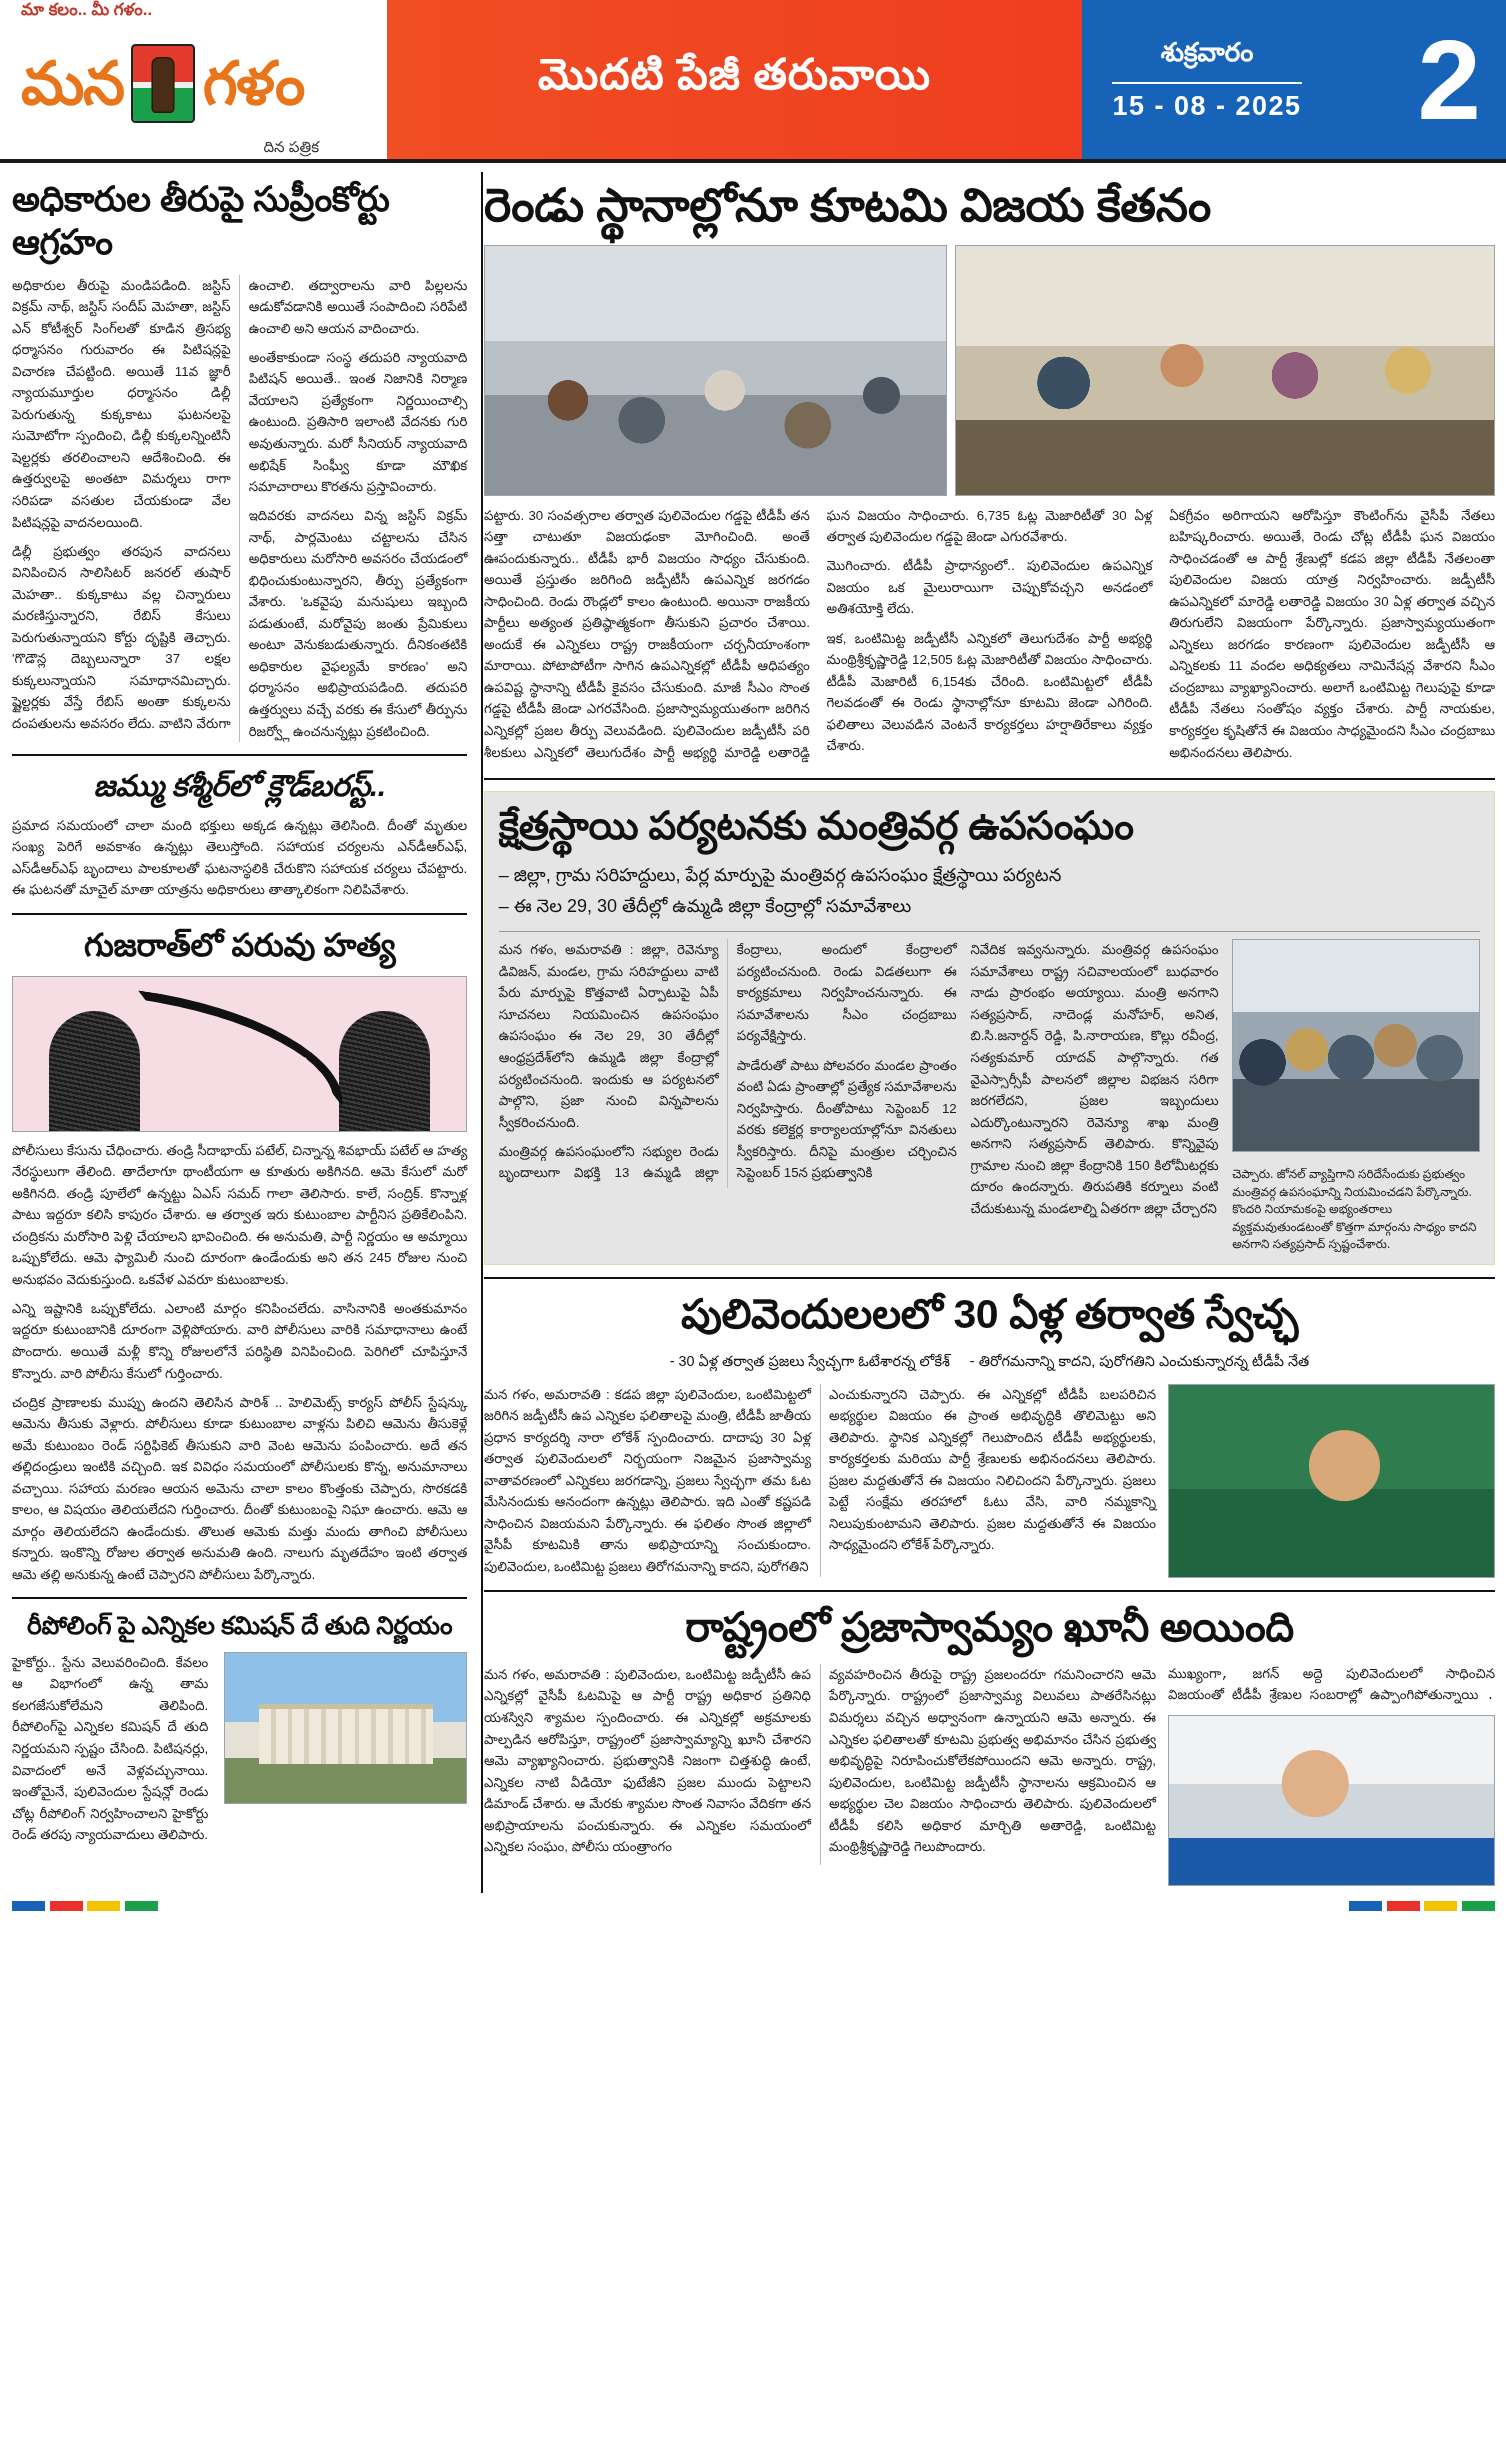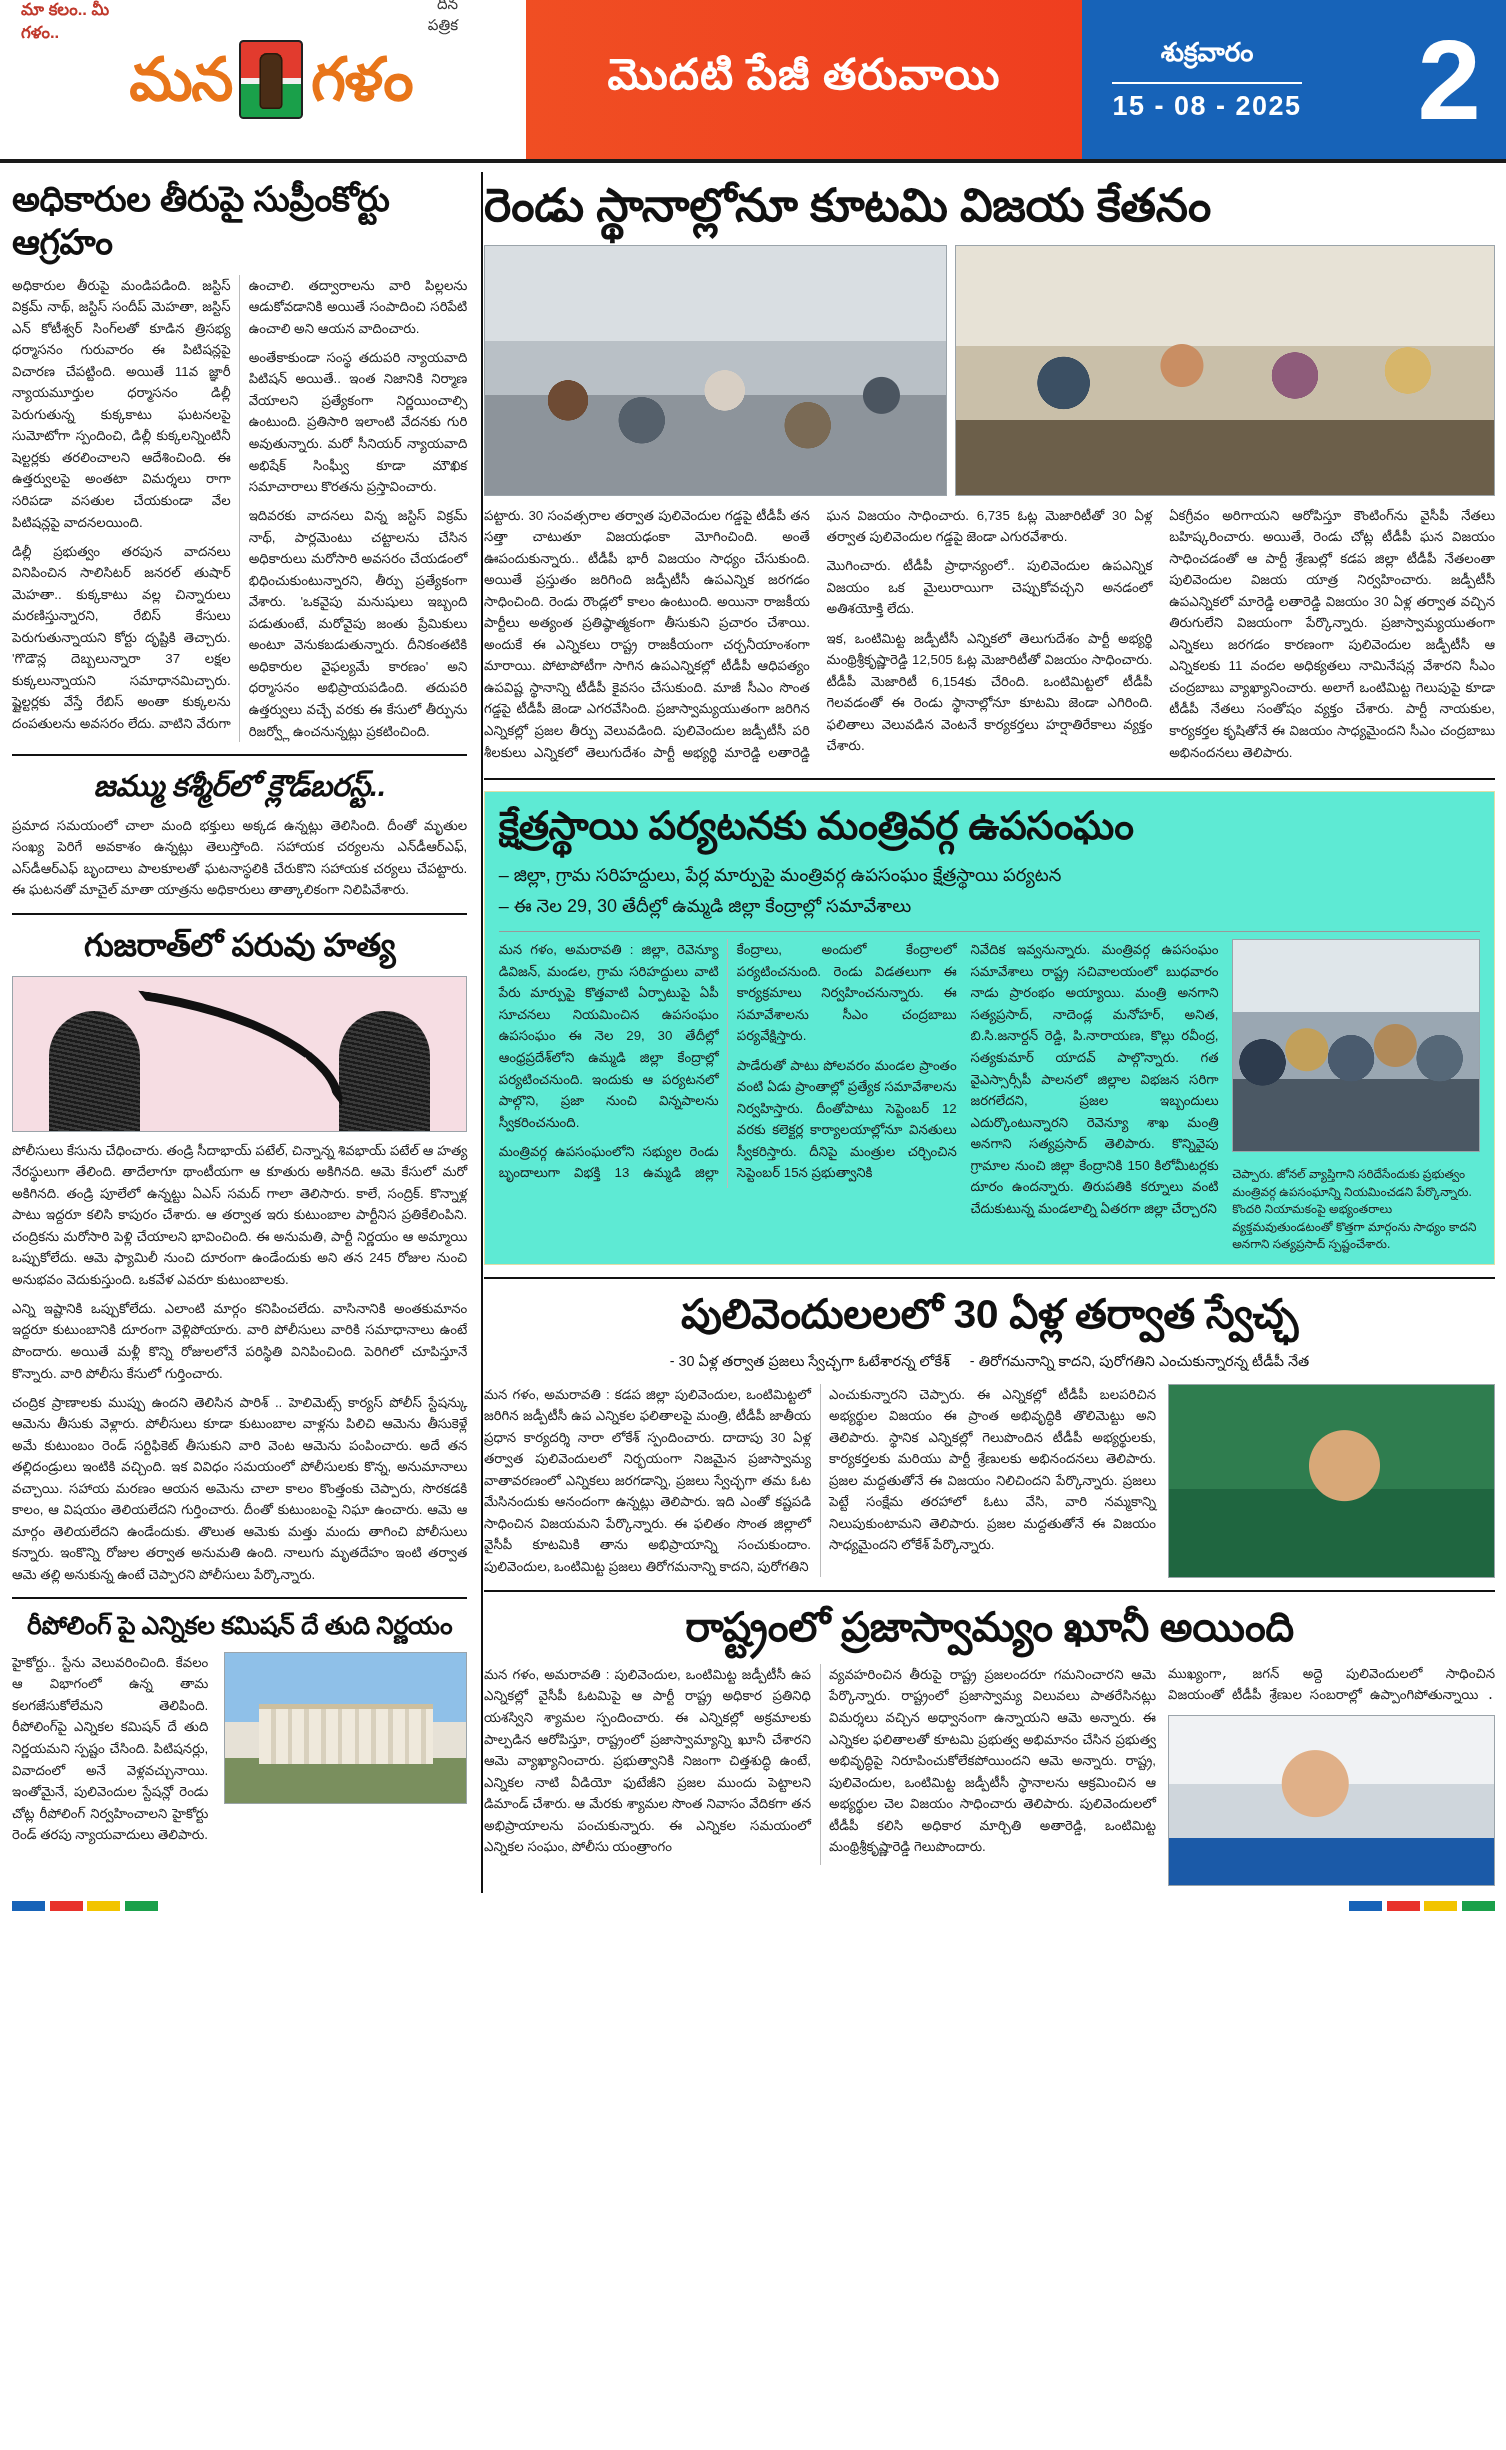--- a/index.html
+++ b/index.html
@@ -8,21 +8,21 @@
     width: 1507px;
     background: #ffffff;
     font-family: "Liberation Sans", sans-serif;
     color: #111;
   }
   .page { width: 1507px; min-height: 2450px; position: relative; padding: 0 0 7.6px 0; }
 
   
   .masthead { display:flex; align-items:stretch; height: 163px; border-bottom: 4.6px solid #1a1a1a; }
   .mh-logo {
-    width: 526px; background:#ffffff; position:relative; display:flex; flex-direction:row;
+    width: 387px; background:#ffffff; position:relative; display:flex; flex-direction:column;
     justify-content:space-between; padding-left: 21px; border-right: 0;
   }
   .mh-logo-top { font-size: 16.7px; color:#c0392b; font-weight:bold; margin-bottom:1.5px; }
   .mh-logo-main { display:flex; align-items:center; }
   .mh-word { font-size: 60px; font-weight: bold; color:#e8751a; letter-spacing:-1.5px; line-height:1; }
   .mh-word.b { color:#e8751a; }
   .mh-fist {
     width: 64px; height: 79px; background: linear-gradient(#e23b2e 0 48%, #f0f0f0 48% 56%, #1aa04a 56% 100%);
     margin: 0 7.6px; border: 2.3px solid #222; border-radius: 4.6px; position:relative;
   }
@@ -130,21 +130,21 @@
     position:absolute; left: 26%; top: 18%; width: 48%; height: 56%;
     border: 9px solid #111; border-radius: 0 100% 0 0; border-left-color: transparent; border-bottom-color: transparent;
     transform: rotate(8deg);
   }
 
   
   .bullets { font-size: 18px; line-height: 1.5; margin: 6px 0 10.6px 0; }
   .bullets div { margin-bottom: 4.6px; }
   .subdeck { font-size: 14.4px; text-align:center; margin: 3px 0 10.6px 0; line-height:1.5; }
 
-  .tint-yellow { background:#5eead4; border:0.8px solid #e2dda6; padding: 10.6px 13.7px; }
+  .tint-yellow { background:#e5e5e5; border:0.8px solid #e2dda6; padding: 10.6px 13.7px; }
 
   .cap-under { font-size: 12px; line-height:1.45; margin-top:14px; color:#222; }
 
   
   .footer-bars { display:flex; justify-content:space-between; padding: 7.6px 12px 0 12px; }
   .bar-group { display:flex; gap: 4.6px; }
   .bar { width: 33px; height: 10.6px; }
   .section { margin-bottom: 7.6px; }
   .hairline { border-top: 0.8px solid #999; margin: 7.6px 0; }
 </style>

